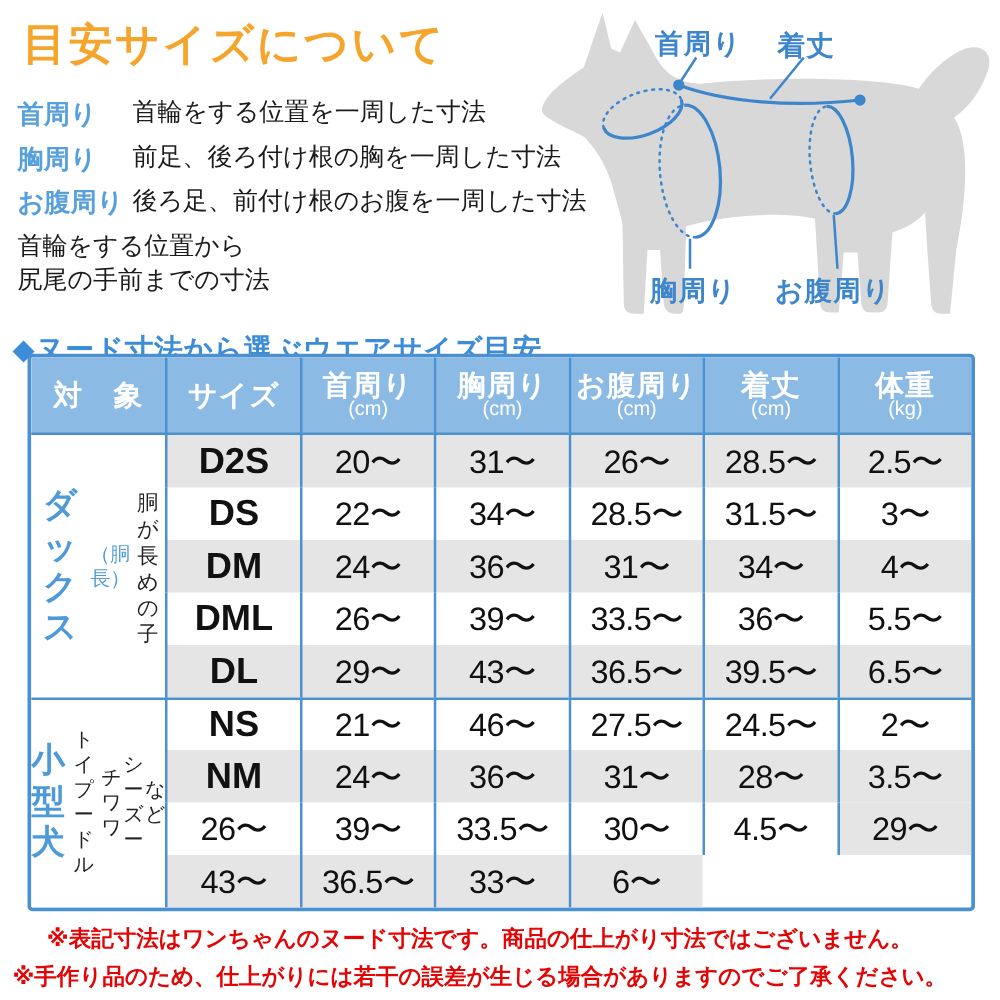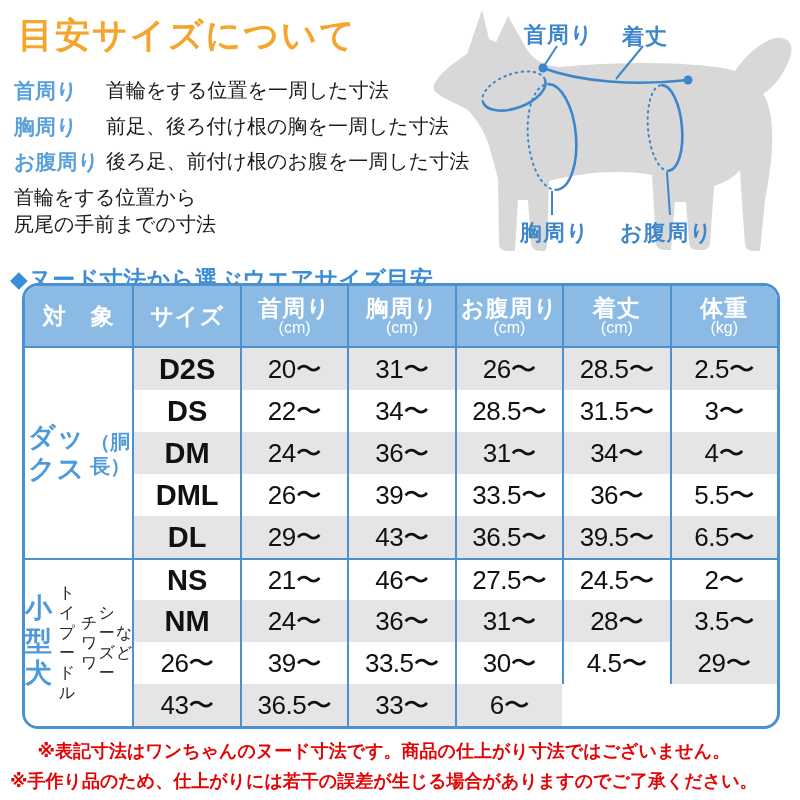--- a/index.html
+++ b/index.html
@@ -36,21 +36,21 @@
   .dl-chest{left:90px;top:218px;}
   .dl-belly{left:190px;top:218px;}
   
   .section-title{
     position:absolute;left:10px;top:264px;
     font-size:23px;font-weight:bold;color:#3C8CD8;letter-spacing:0.5px;
   }
   
   .sizetable{
     position:absolute;left:22px;top:283px;width:758px;height:446px;
-    box-sizing:border-box;border:3px solid #4B91D0;border-radius:16px;
+    box-sizing:border-box;border:3px solid #4B91D0;border-radius:4px;
     overflow:hidden;background:#fff;
     display:grid;
     grid-template-columns:repeat(7,1fr);
     grid-template-rows:62px repeat(9,1fr);
   }
   .cell{
     display:flex;align-items:center;justify-content:center;
     box-sizing:border-box;min-width:0;min-height:0;
   }
   .hc{
@@ -63,21 +63,21 @@
   .bt{border-top:2px solid #4B91D0;}
   .stripe{background:#e5e5e5;}
   .sc{font-size:29px;font-weight:bold;color:#111;}
   .vc{font-size:26px;color:#111;letter-spacing:-0.5px;}
   .gc{
     grid-column:1;flex-direction:row;background:#fff;text-align:center;line-height:1.2;
   }
   .gc1{grid-row:2/7;}
   .gc2{grid-row:7/11;}
   .gname{font-size:27px;font-weight:bold;color:#4E9AD8;letter-spacing:1px;}
-  .gparen{font-size:20px;font-weight:bold;color:#4E9AD8;margin-top:2px;}
+  .gparen{font-size:16px;font-weight:normal;color:#4E9AD8;margin-top:2px;}
   .gnote{font-size:17px;color:#222;line-height:21px;margin-top:3px;}
   .gbreed{font-size:16px;color:#222;line-height:20px;}
   .gc2 .gname{margin-bottom:4px;}
   
   .notes{position:absolute;left:10px;top:736px;}
   .note-line{
     font-size:18px;font-weight:bold;color:#E30505;line-height:30px;white-space:nowrap;text-align:center;
   }
 </style>
 </head>
@@ -178,20 +178,21 @@
     <span class="hunit">(cm)</span>
   </div>
   <div class="cell hc bl">
     <span class="hlabel">体重</span>
     <span class="hunit">(kg)</span>
   </div>
 
   <div class="cell gc gc1">
     <span class="gname">ダックス</span>
     <span class="gparen">（胴長）</span>
+    <span class="gnote"><span>胴が</span><br><span>長めの子</span></span>
   </div>
   <div class="cell gc gc2 bt">
     <span class="gname">小型犬</span>
     <span class="gbreed">トイプードル</span>
     <span class="gbreed">チワワ</span>
     <span class="gbreed">シーズー</span>
     <span class="gbreed">など</span>
   </div>
 
   <div class="cell sc bl stripe">D2S</div>

